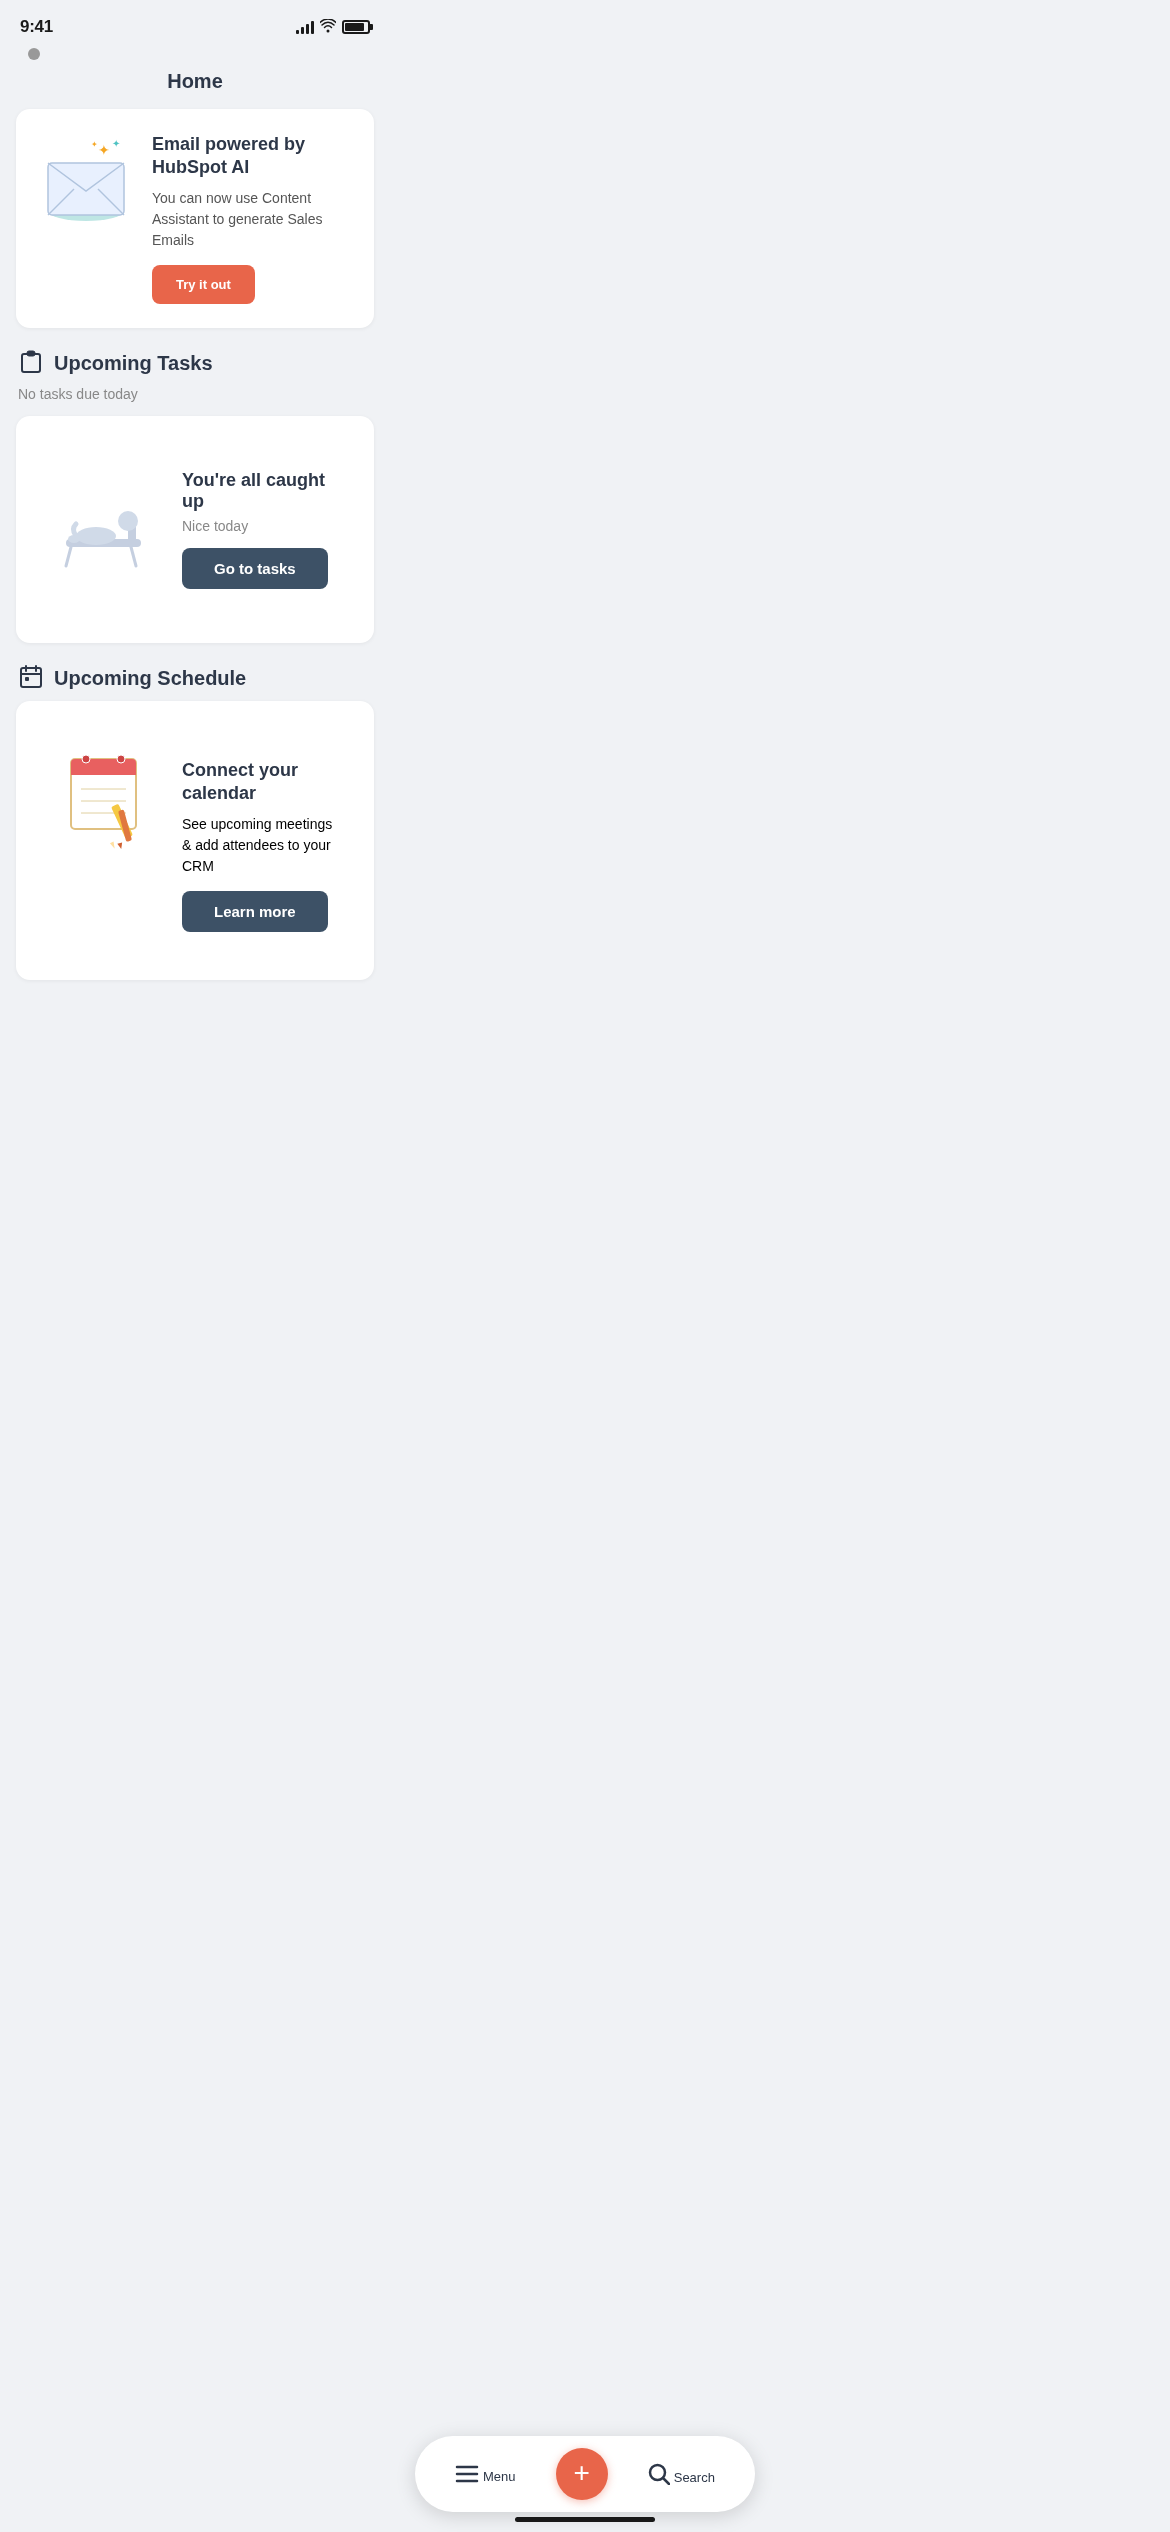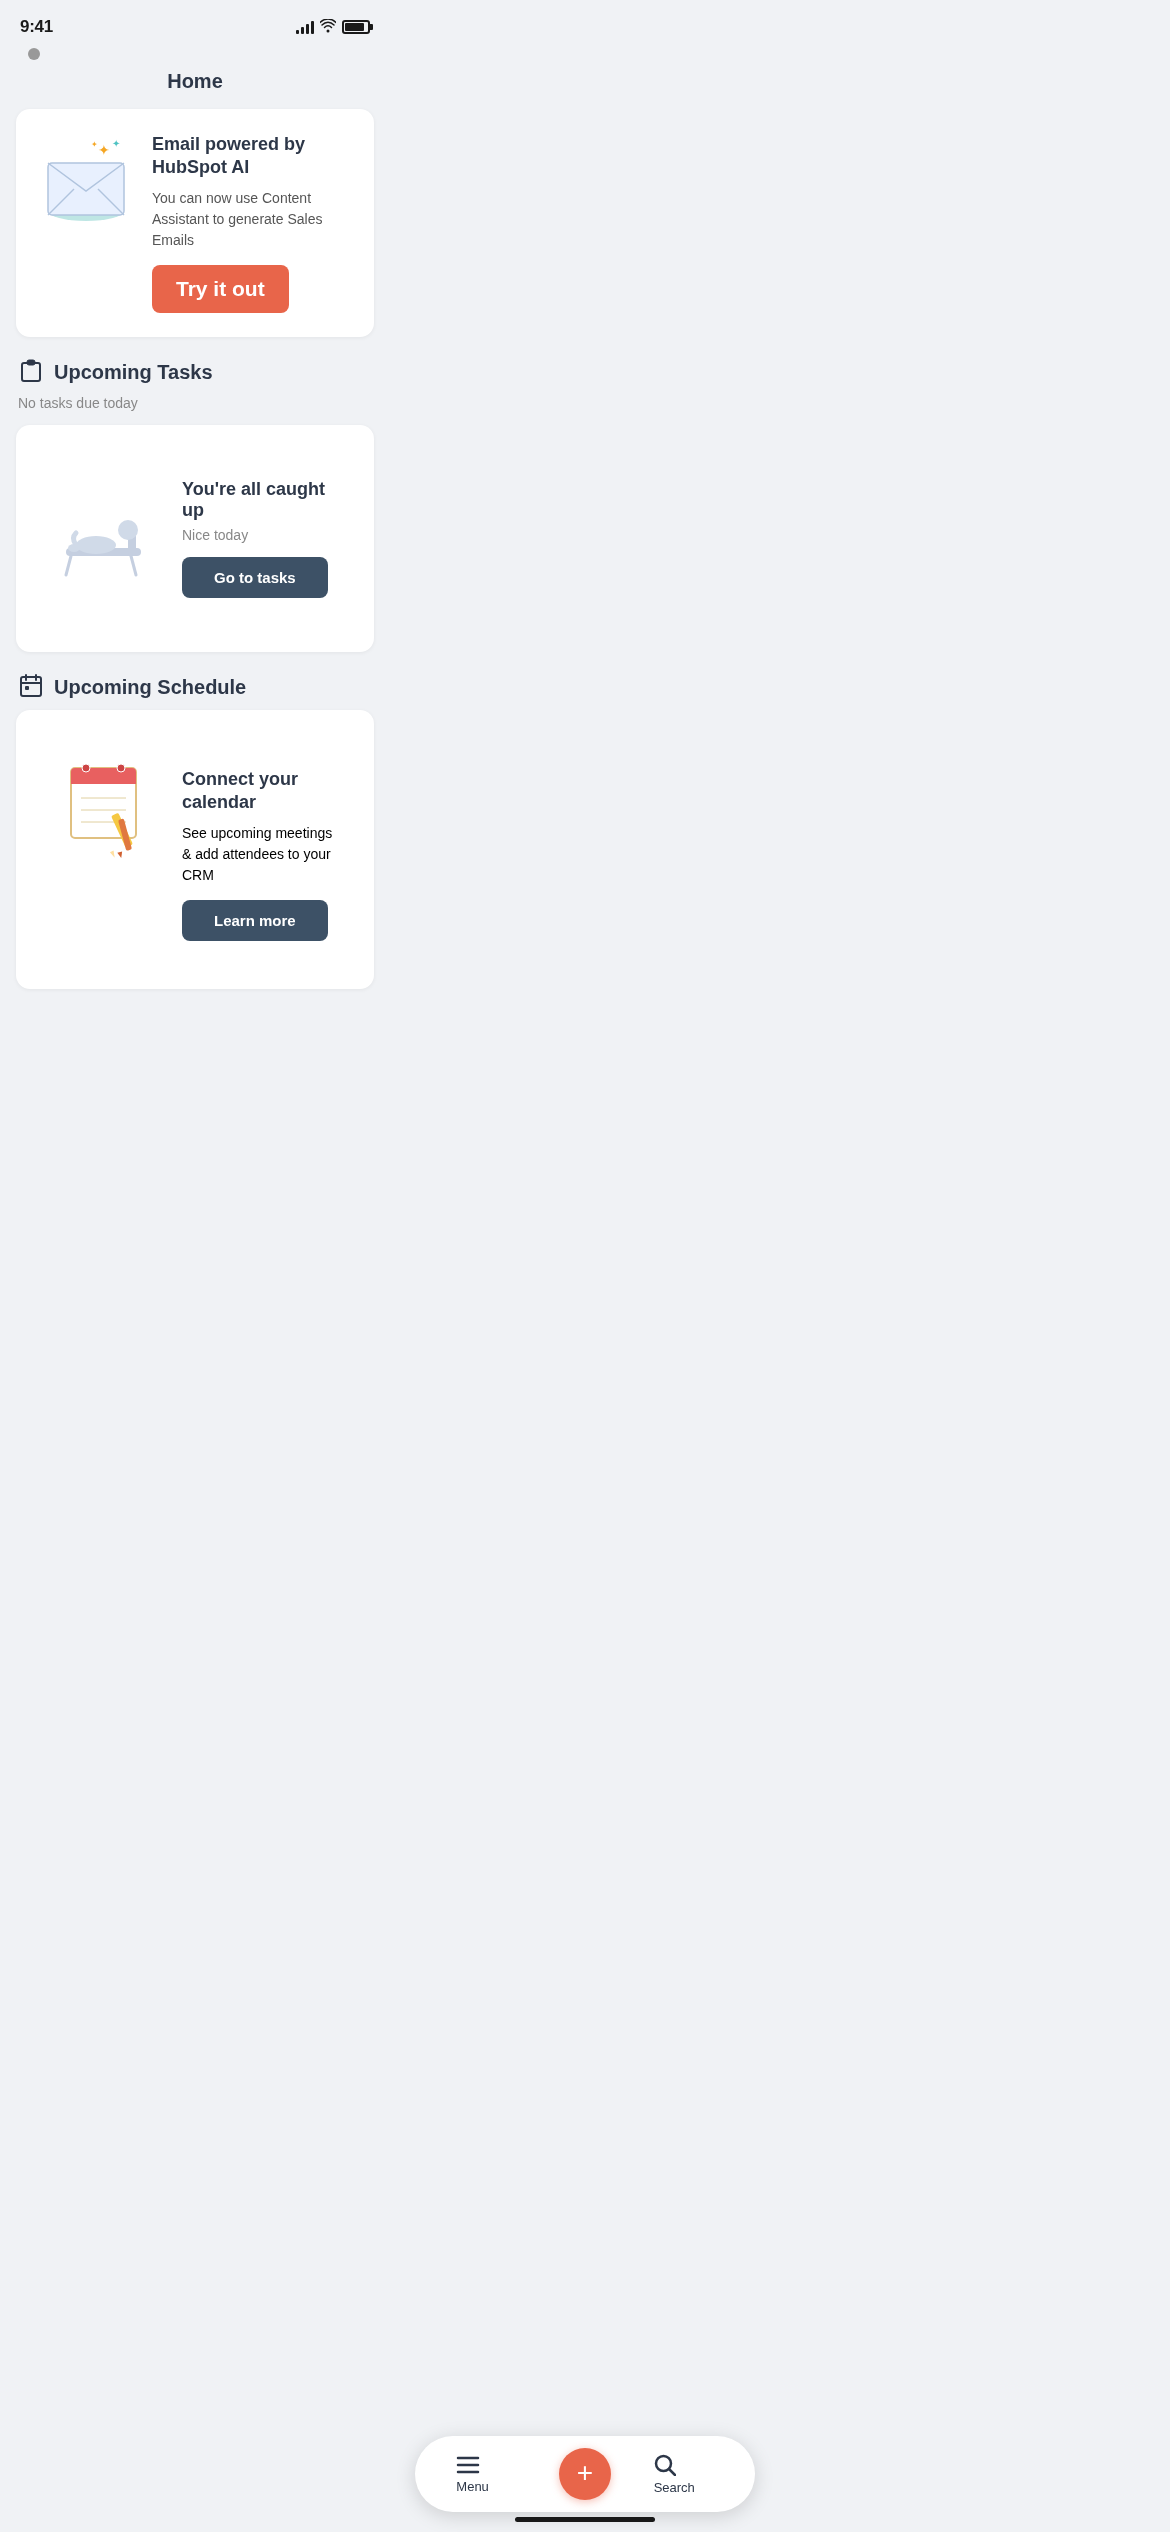--- a/index.html
+++ b/index.html
@@ -166,21 +166,21 @@
       line-height: 1.5;
       margin-bottom: 14px;
     }
 
     .btn-orange {
       background: #e8654a;
       color: white;
       border: none;
       border-radius: 8px;
       padding: 12px 24px;
-      font-size: 21px;
+      font-size: 13px;
       font-weight: 600;
       cursor: pointer;
       display: inline-block;
     }
 
     
     .section-header {
       display: flex;
       align-items: center;
       gap: 10px;
@@ -282,22 +282,22 @@
       box-shadow: 0 4px 20px rgba(0,0,0,0.15);
       display: flex;
       align-items: center;
       justify-content: space-around;
       padding: 12px 20px;
       z-index: 100;
     }
 
     .nav-item {
       display: flex;
-      flex-direction: column;
-      align-items: flex-start;
+      flex-direction: row;
+      align-items: flex-end;
       gap: 4px;
       cursor: pointer;
       min-width: 60px;
     }
 
     .nav-label {
       font-size: 13px;
       color: #2d3748;
       font-weight: 500;
     }

